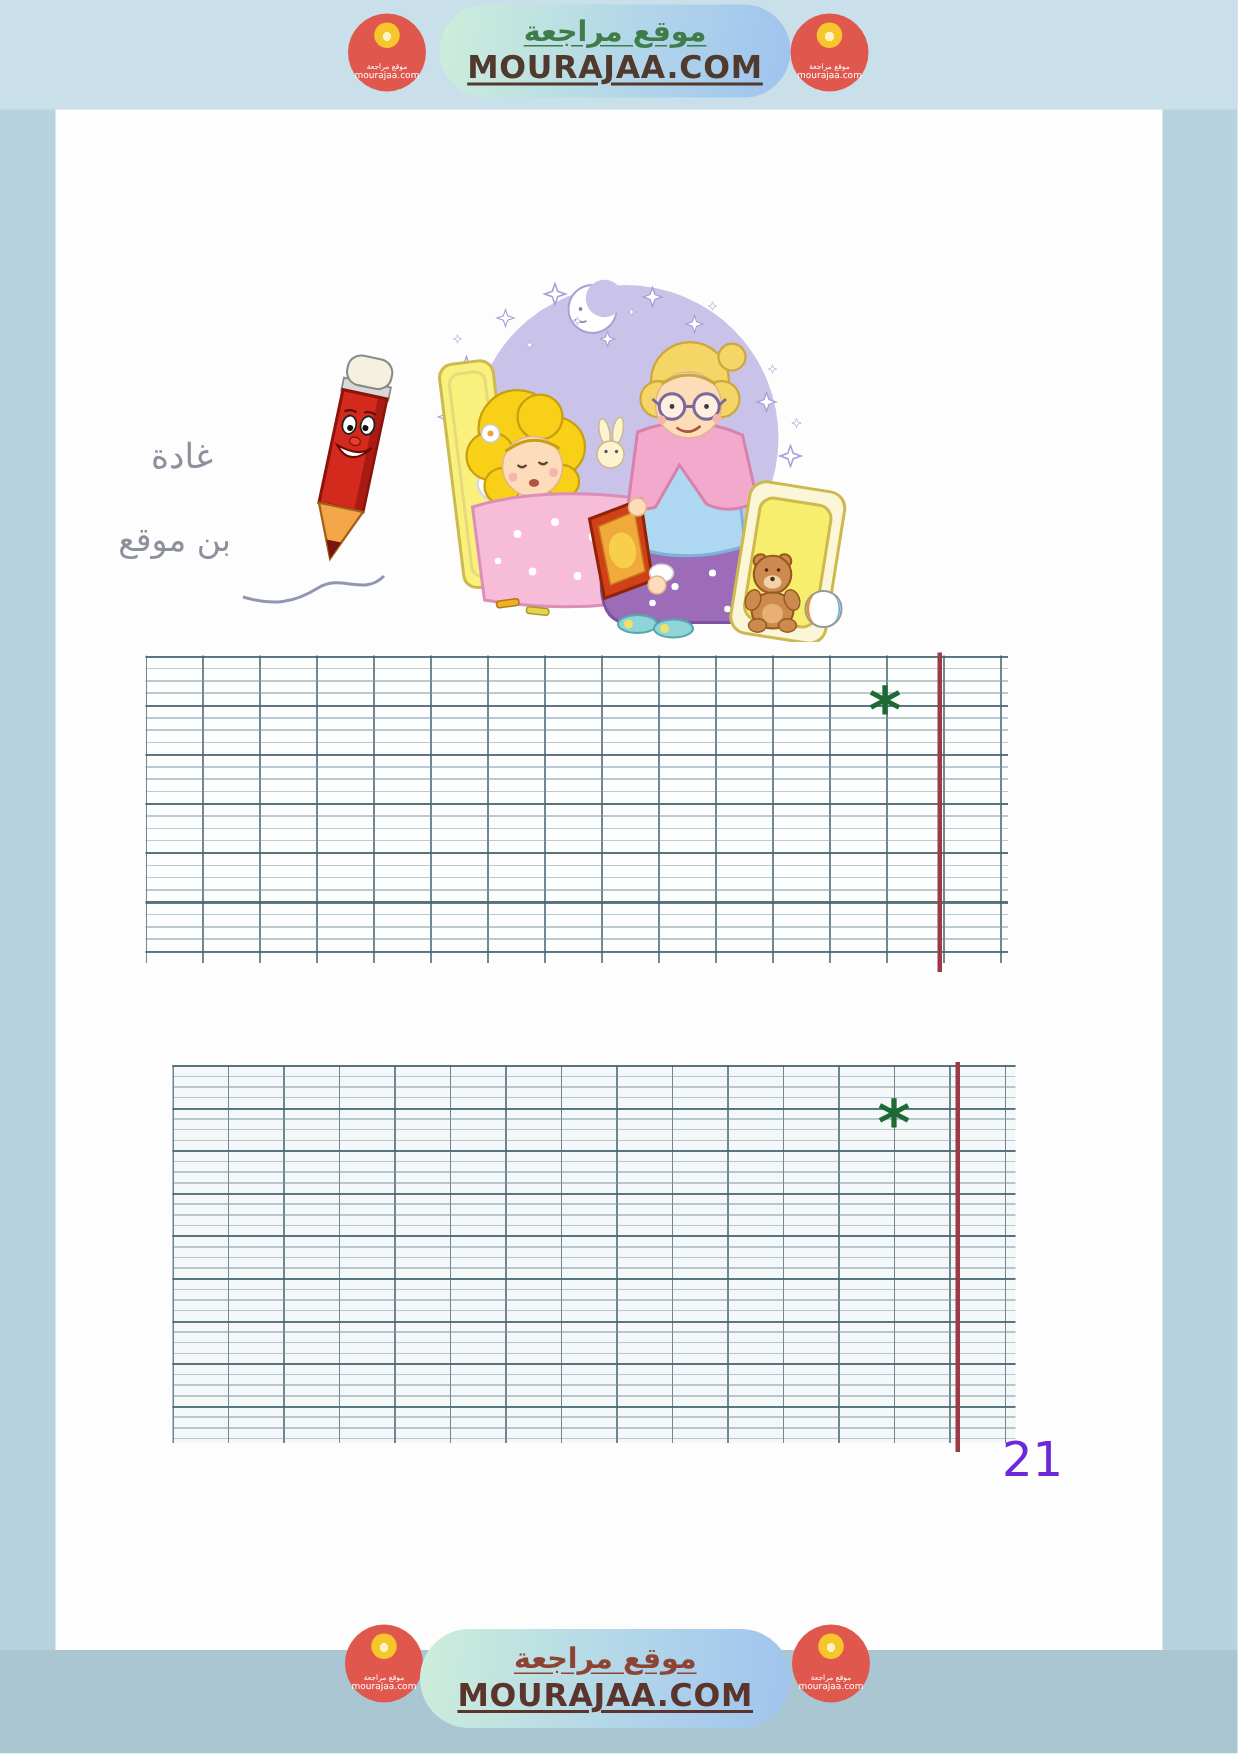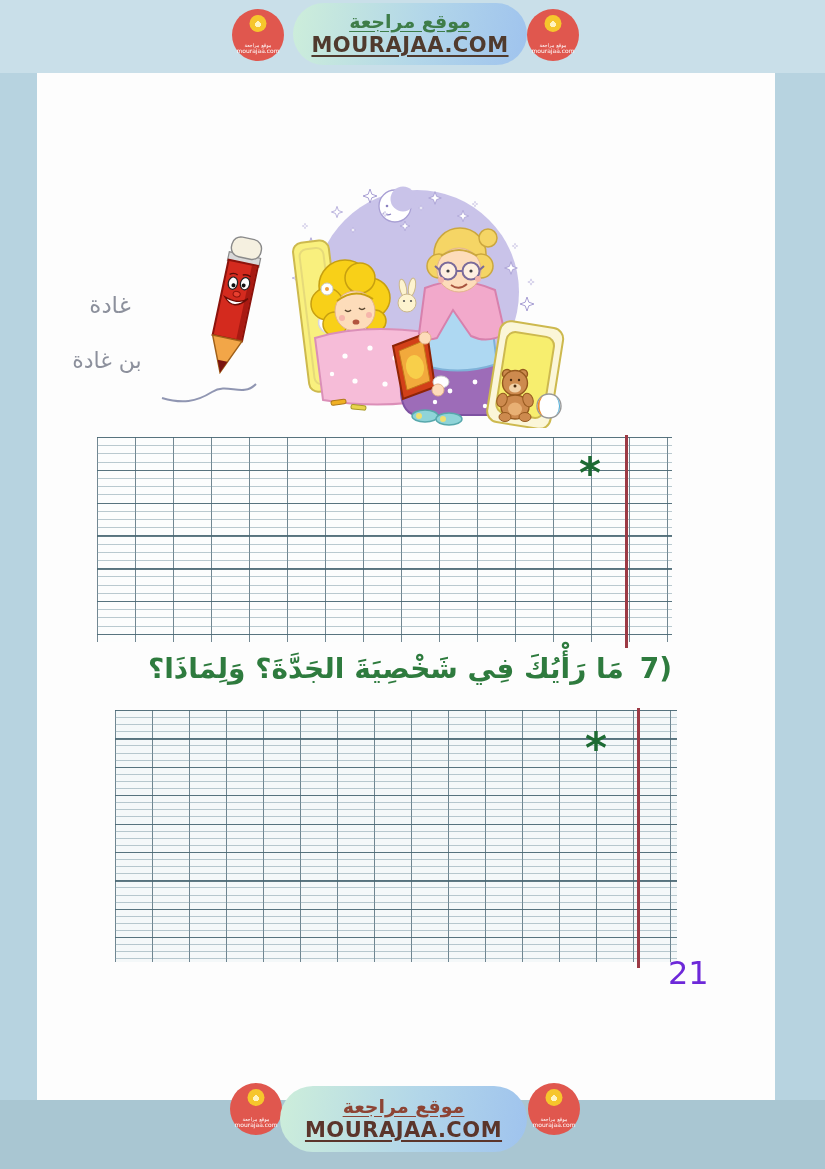--- a/index.html
+++ b/index.html
@@ -29,21 +29,21 @@
   .badge .t1{font-size:5px;color:#ffffff;line-height:1.1;}
   .badge .t2{font-size:6px;color:#ffffff;line-height:1.1;}
 
   
   .question{position:absolute;direction:rtl;text-align:center;white-space:nowrap;color:#2e7b3e;font-weight:bold;font-size:28px;}
   .question .qnum{direction:ltr;unicode-bidi:embed;display:inline-block;margin-left:6px;}
   .q6{left:55px;top:122px;width:700px;}
   .q7{left:90px;top:652px;width:640px;}
 
   
-  .author{position:absolute;direction:rtl;color:#8c909c;text-align:center;}
+  .author{position:absolute;direction:rtl;color:#8c909c;}
   .author1{left:78px;top:292px;width:64px;font-size:23px;}
   .author2{left:60px;top:348px;width:94px;font-size:22px;}
 
   
   .wgrid{position:absolute;}
   .grid1{left:97px;top:437px;width:575px;height:205px;background-color:#fcfdfd;
     background-image:
       repeating-linear-gradient(to bottom, rgba(70,100,112,0.85) 0 1.4px, transparent 1.4px 32.8px),
       repeating-linear-gradient(to bottom, rgba(120,150,162,0.5) 0 1px, transparent 1px 8.2px),
       repeating-linear-gradient(to right, rgba(55,85,100,0.7) 0 1px, transparent 1px 38px);}
@@ -270,31 +270,27 @@
           <circle cx="92" cy="52" r="2" fill="#111111"></circle>
         <path d="M76 44 q4 -3 8 -1 M89 42 q4 -2 8 0" fill="none" stroke="#5a0d08" stroke-width="1.4"></path>
         <ellipse cx="87" cy="62" rx="3.6" ry="2.8" fill="#e84030" stroke="#8c130c" stroke-width="1"></ellipse>
         <path d="M76 67 Q87 80 99 64 Q92 72 76 67 Z" fill="#ffffff" stroke="#6b0d06" stroke-width="1.4"></path>
       </g>
     </g>
     <path d="M108 152 C 94 166, 80 150, 64 160 S 34 172, 14 166" fill="none" stroke="#9096b2" stroke-width="2"></path>
   </svg>
 
   <div class="author author1">غادة</div>
-  <div class="author author2">بن غادة</div>
+  <div class="author author2">بن موقع</div>
 
   <div class="wgrid grid1">
     <span class="aster">*</span>
     <div class="redline"></div>
   </div>
 
-  <div class="question q7">
-    <span class="qnum">7)</span>
-    <span>مَا رَأْيُكَ فِي شَخْصِيَةَ الجَدَّةَ؟ وَلِمَاذَا؟</span>
-  </div>
 
   <div class="wgrid grid2">
     <span class="aster">*</span>
     <div class="redline"></div>
   </div>
 
   <div class="pagenum">21</div>
 
   <div class="badge" style="left:230px;top:1083px;">
     <span class="yc"></span>

